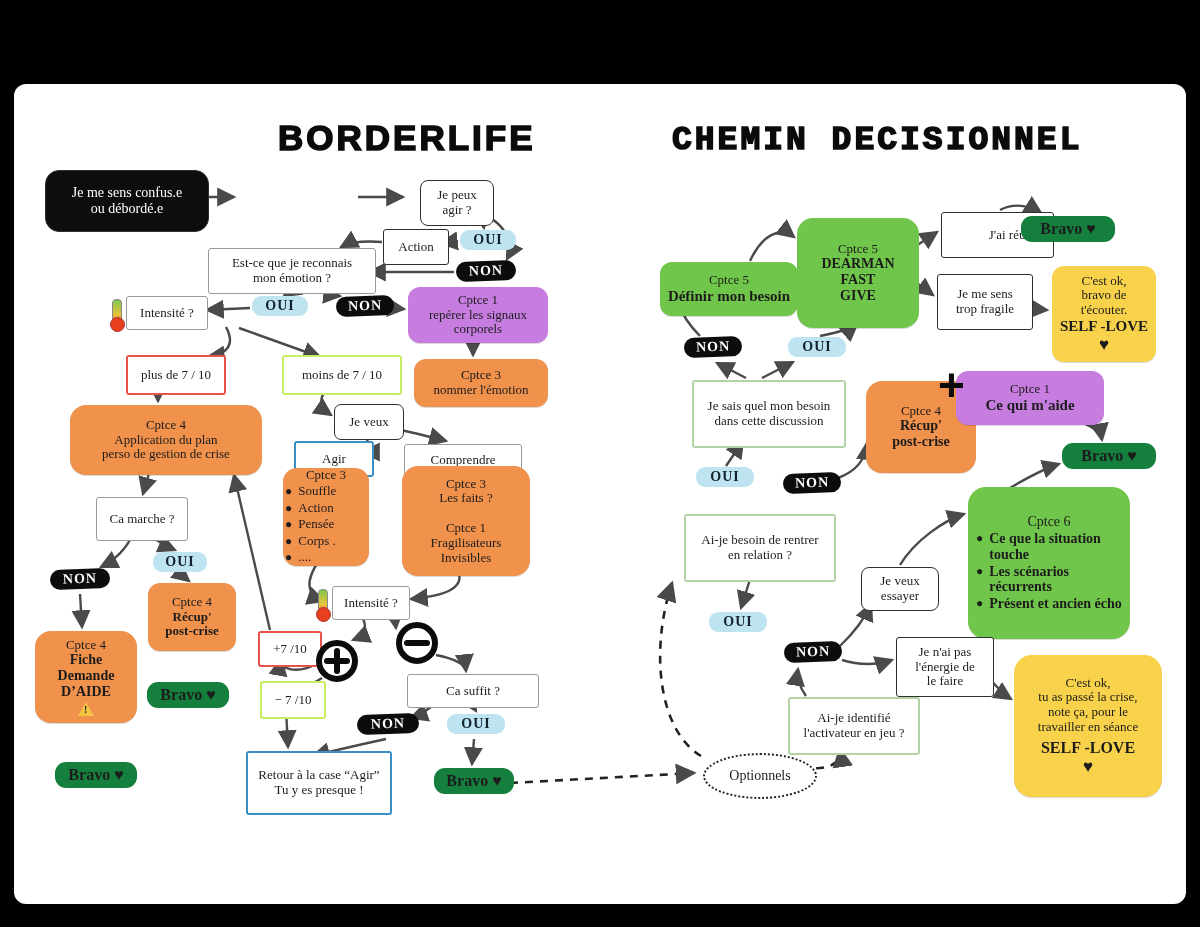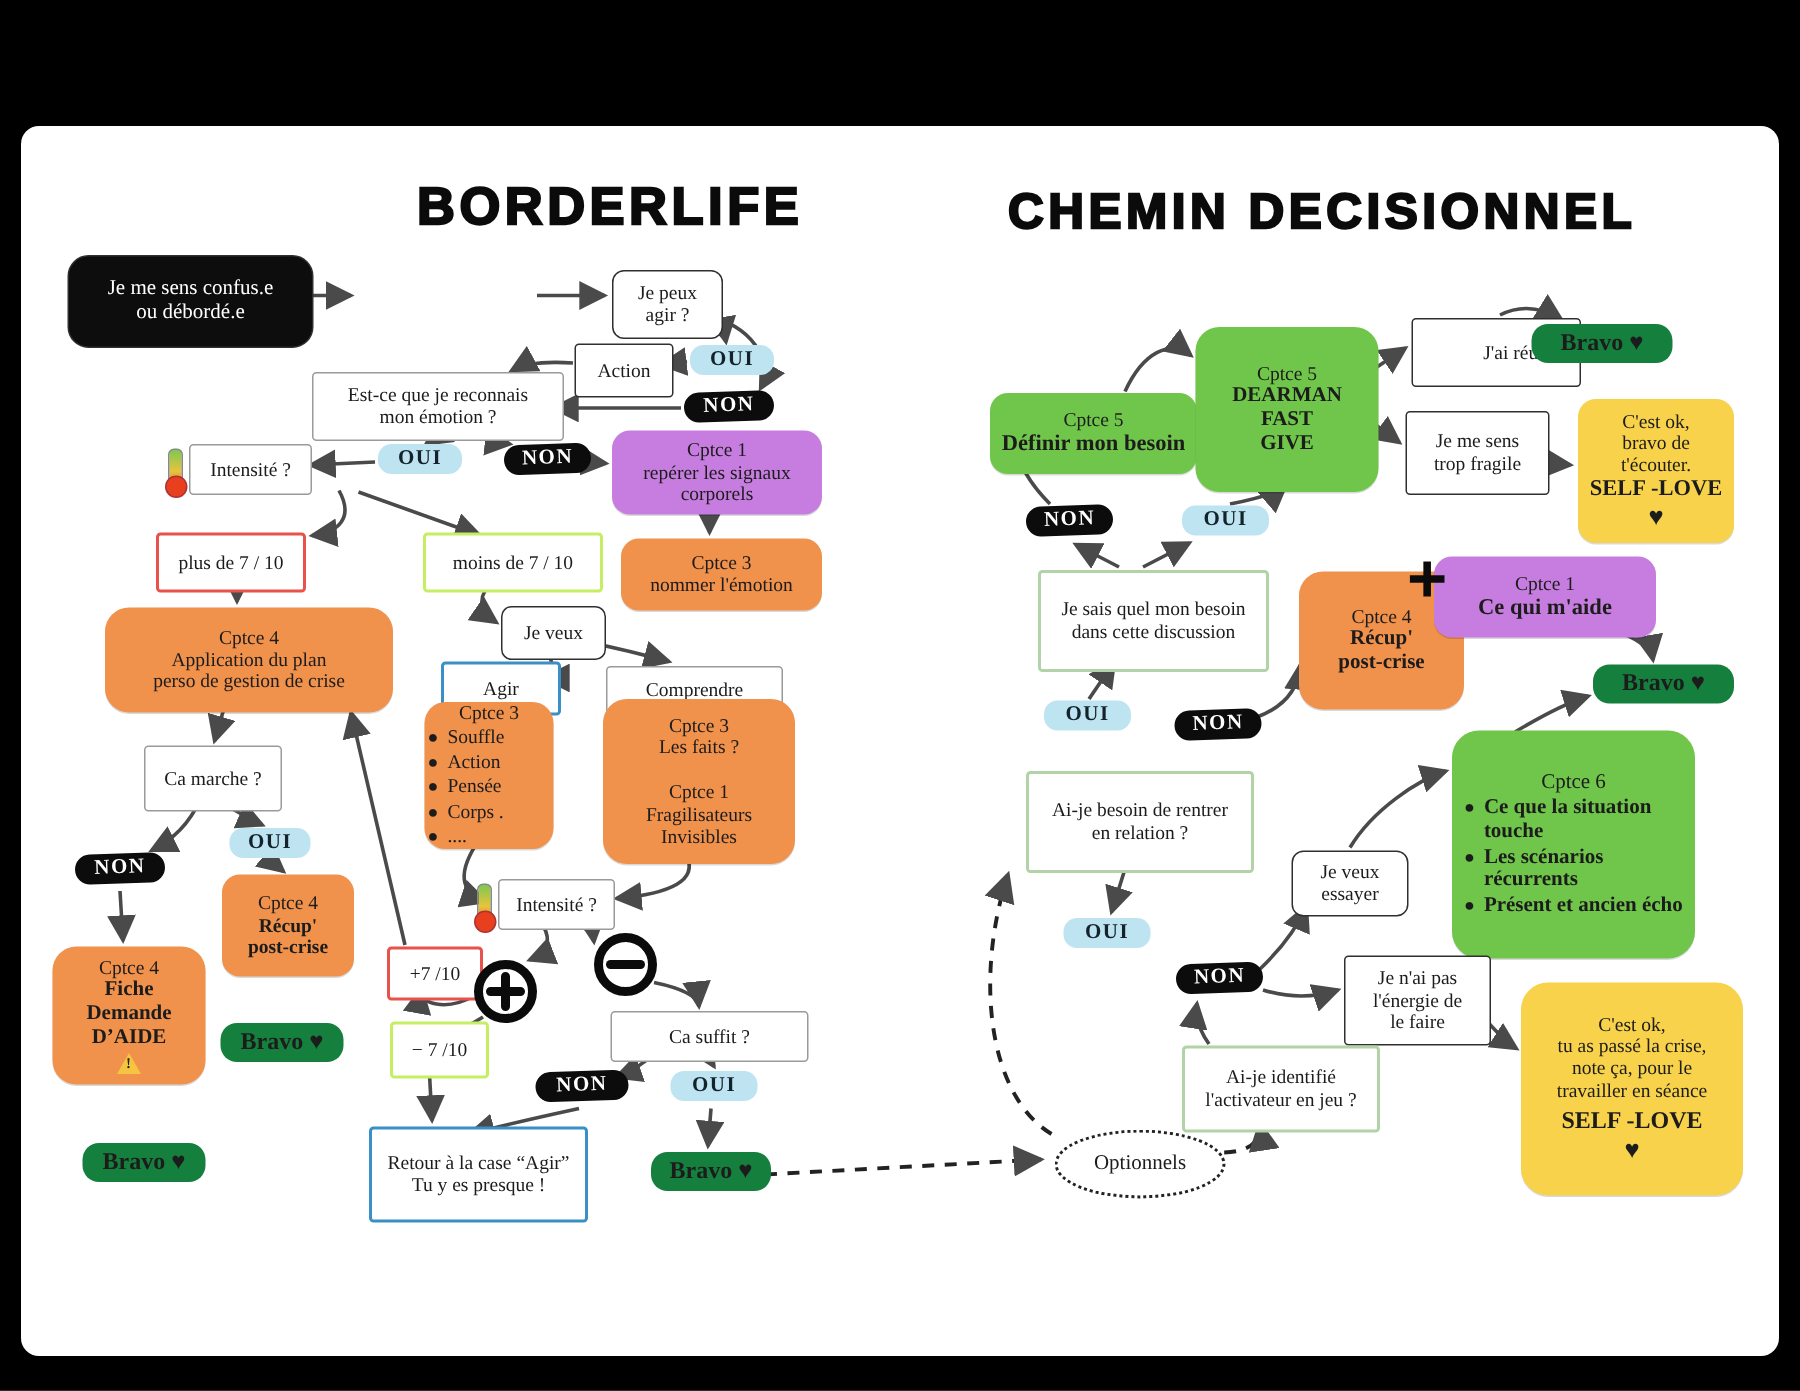--- a/index.html
+++ b/index.html
@@ -122,21 +122,21 @@
       <path d="M701,756 C658,730 650,650 672,583"></path>
     </g>
   </svg>
 
   <div class="title" style="left:278px;top:118px;">BORDERLIFE</div>
 
   <div class="node box blackbox pre" style="left:45px;top:170px;width:150px;height:52px;font-size:14px;">Je me sens confus.e
 ou débordé.e</div>
 
 
-  <div class="node box pre" style="left:408px;top:180px;width:60px;height:36px;border-radius:8px;">Je peux
+  <div class="node box pre" style="left:420px;top:180px;width:60px;height:36px;border-radius:8px;">Je peux
 agir ?</div>
 
   <div class="node box" style="left:383px;top:229px;width:52px;height:26px;">Action</div>
 
   <div class="badge b-oui" style="left:460px;top:230px;width:32px;">OUI</div>
   <div class="badge b-non" style="left:456px;top:261px;width:36px;">NON</div>
 
   <div class="node box thin pre" style="left:208px;top:248px;width:154px;height:36px;">Est-ce que je reconnais
 mon émotion ?</div>
 
@@ -148,21 +148,21 @@
   <div class="badge b-oui" style="left:252px;top:296px;width:32px;">OUI</div>
   <div class="badge b-non" style="left:336px;top:296px;width:34px;">NON</div>
 
   <div class="node box sticky purple pre" style="left:408px;top:287px;width:128px;height:48px;">Cptce 1
 repérer  les signaux
 corporels</div>
 
   <div class="node box sticky orange pre" style="left:414px;top:359px;width:122px;height:40px;">Cptce 3
 nommer l'émotion</div>
 
-  <div class="node box sk-red" style="left:104px;top:355px;width:84px;height:28px;">plus de 7 / 10</div>
+  <div class="node box sk-red" style="left:126px;top:355px;width:84px;height:28px;">plus de 7 / 10</div>
 
   <div class="node box sk-lime" style="left:282px;top:355px;width:104px;height:28px;">moins de 7 / 10</div>
 
   <div class="node box sticky orange pre" style="left:70px;top:405px;width:180px;height:62px;border-radius:16px;">Cptce 4
 Application du plan
 perso de gestion de crise</div>
 
   <div class="node box" style="left:334px;top:404px;width:56px;height:26px;border-radius:7px;">Je veux</div>
 
   <div class="node box sk-blue" style="left:294px;top:441px;width:64px;height:24px;">Agir</div>
@@ -247,21 +247,21 @@
   <div class="node box thin" style="left:407px;top:674px;width:118px;height:24px;">Ca suffit ?</div>
 
   <div class="badge b-non" style="left:357px;top:714px;width:38px;">NON</div>
   <div class="badge b-oui" style="left:447px;top:714px;width:34px;">OUI</div>
 
   <div class="node box sk-blue pre" style="left:246px;top:751px;width:130px;height:52px;">Retour à la case “Agir”
 Tu y es presque !</div>
 
   <div class="bravo" style="left:434px;top:768px;width:60px;">Bravo ♥</div>
 
-  <div class="title" style="left:672px;top:122px;font-size:33px;">CHEMIN DECISIONNEL</div>
+  <div class="title" style="left:672px;top:122px;font-size:33px;font-family:Liberation Mono, monospace;">CHEMIN DECISIONNEL</div>
 
   <div class="node box sticky green" style="left:660px;top:262px;width:126px;height:46px;border-radius:12px;flex-direction:column;">
     <span>Cptce 5</span>
     <span class="bt" style="font-size:15px;">Définir mon besoin</span>
   </div>
 
   <div class="node box sticky green" style="left:797px;top:218px;width:110px;height:102px;border-radius:16px;flex-direction:column;">
     <span>Cptce 5</span>
     <span class="bt pre" style="font-size:14px;">DEARMAN
 FAST

